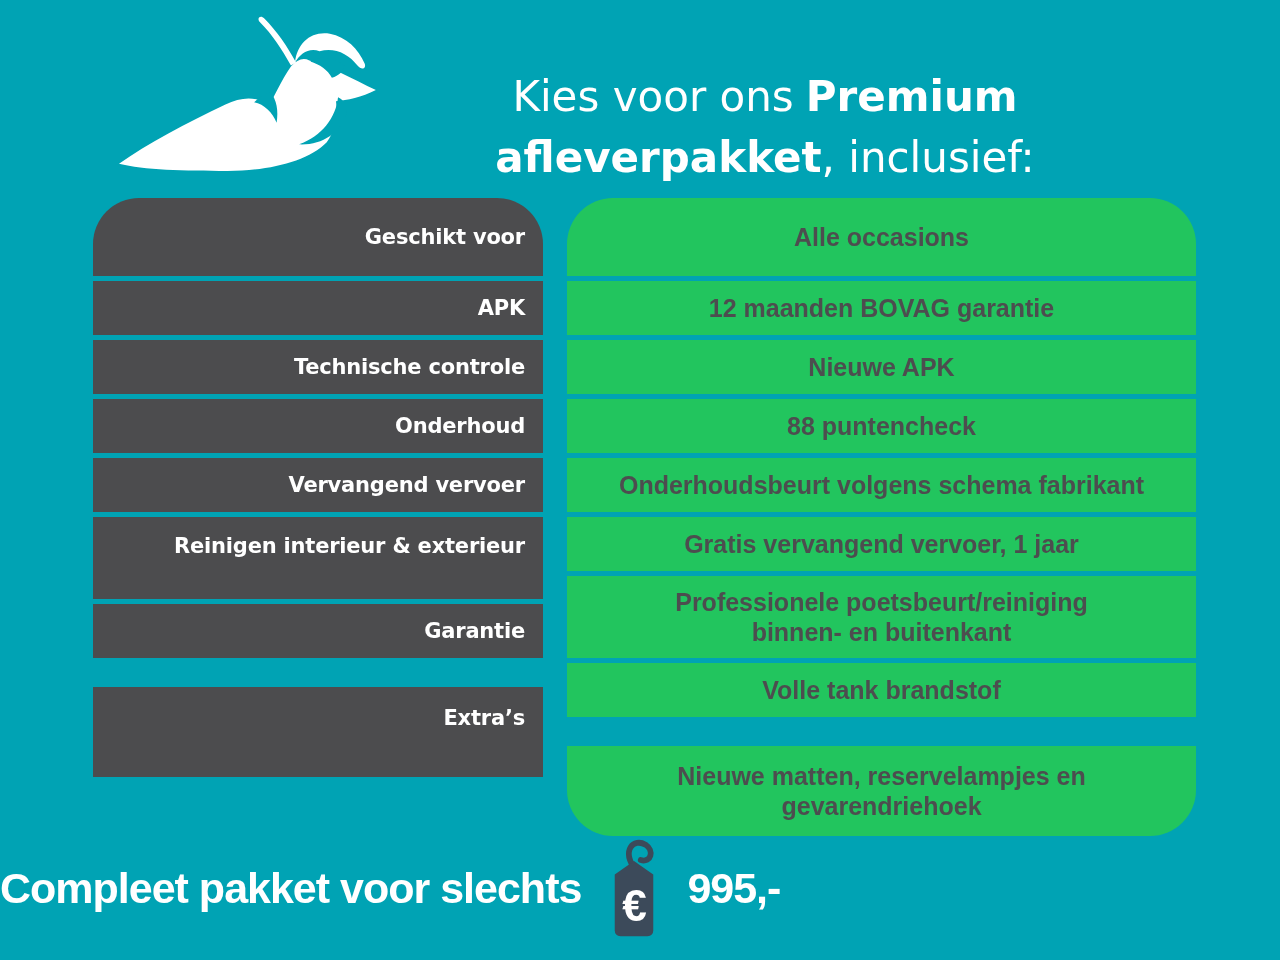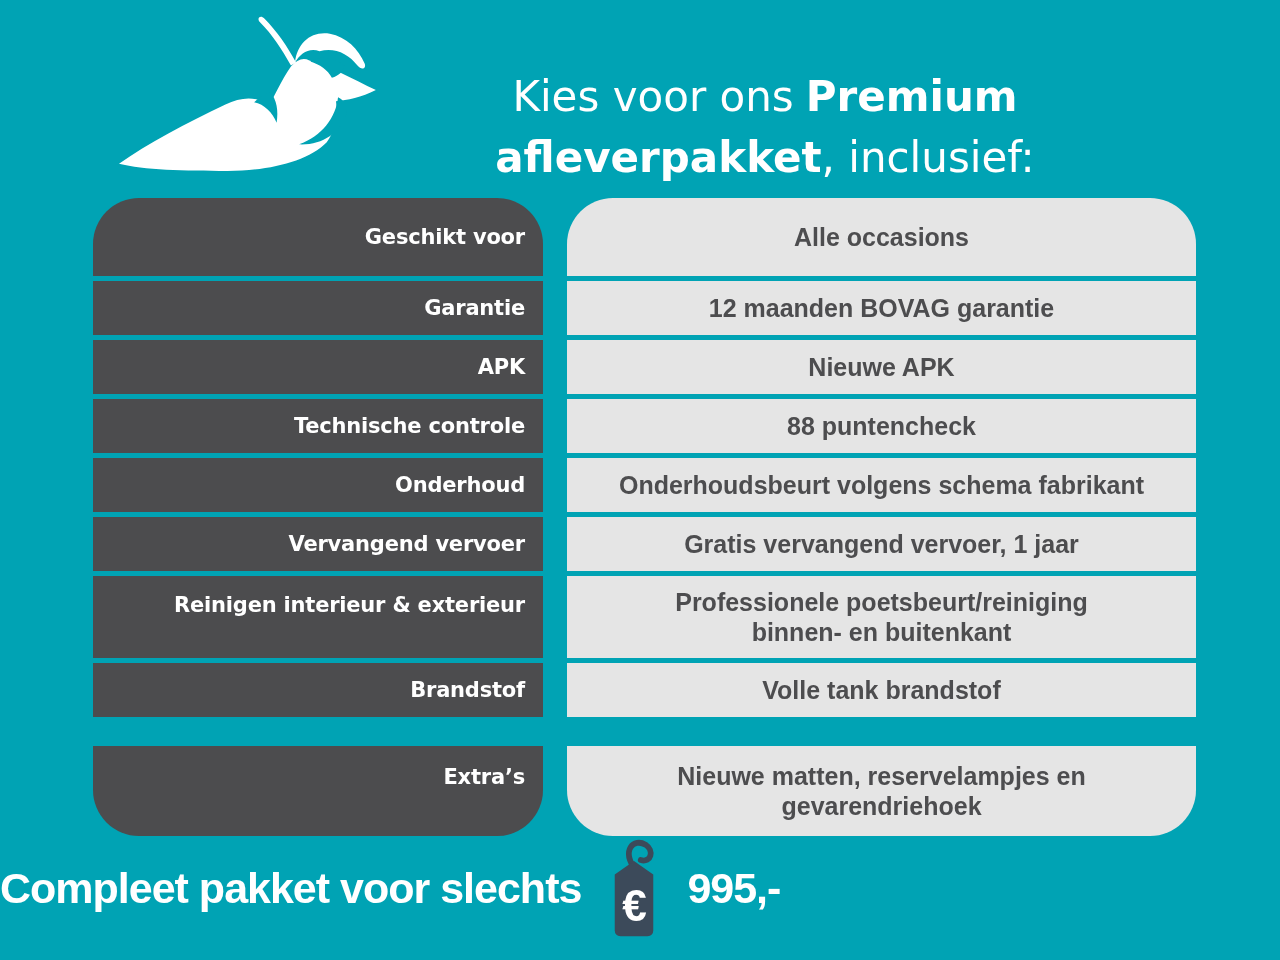--- a/index.html
+++ b/index.html
@@ -30,21 +30,21 @@
   .cell{
     flex:none;height:54px;display:flex;align-items:center;
     box-sizing:border-box;
   }
   .cell-left{
     background:#4c4c4e;justify-content:flex-end;padding-right:18px;
     color:#ffffff;font-family:"DejaVu Sans",sans-serif;
     font-weight:700;font-size:21px;letter-spacing:-0.2px;white-space:nowrap;
   }
   .cell-right{
-    background:#e5e5e5;justify-content:center;text-align:center;padding:0 18px;
+    background:#22c55e;justify-content:center;text-align:center;padding:0 18px;
     color:#4d4d4f;font-family:"Liberation Sans",sans-serif;
     font-weight:700;font-size:25px;line-height:30px;white-space:pre-line;
   }
   .h-cap-top{height:78px;}
   .h-tall{height:82px;}
   .h-cap-bottom{height:90px;margin-top:24px;}
   .cell-left.h-tall{align-items:flex-start;padding-top:17px;}
   .cell-left.h-cap-bottom{align-items:flex-start;padding-top:19px;}
   
   .footer{
@@ -86,27 +86,26 @@
     </span>
     <span class="title-line l2">
       <b>afleverpakket</b>
       <span>, inclusief:</span>
     </span>
   </h1>
 
   <div class="table">
     <div class="col col-left">
       <div class="cell cell-left h-cap-top">Geschikt voor</div>
-      <div class="cell cell-left">Garantie</div>
       <div class="cell cell-left">APK</div>
       <div class="cell cell-left">Technische controle</div>
       <div class="cell cell-left">Onderhoud</div>
       <div class="cell cell-left">Vervangend vervoer</div>
       <div class="cell cell-left h-tall">Reinigen interieur &amp; exterieur</div>
-      <div class="cell cell-left">Brandstof</div>
+      <div class="cell cell-left">Garantie</div>
       <div class="cell cell-left h-cap-bottom">Extra’s</div>
     </div>
     <div class="col col-right">
       <div class="cell cell-right h-cap-top">Alle occasions</div>
       <div class="cell cell-right">12 maanden BOVAG garantie</div>
       <div class="cell cell-right">Nieuwe APK</div>
       <div class="cell cell-right">88 puntencheck</div>
       <div class="cell cell-right">Onderhoudsbeurt volgens schema fabrikant</div>
       <div class="cell cell-right">Gratis vervangend vervoer, 1 jaar</div>
       <div class="cell cell-right h-tall">Professionele poetsbeurt/reiniging

